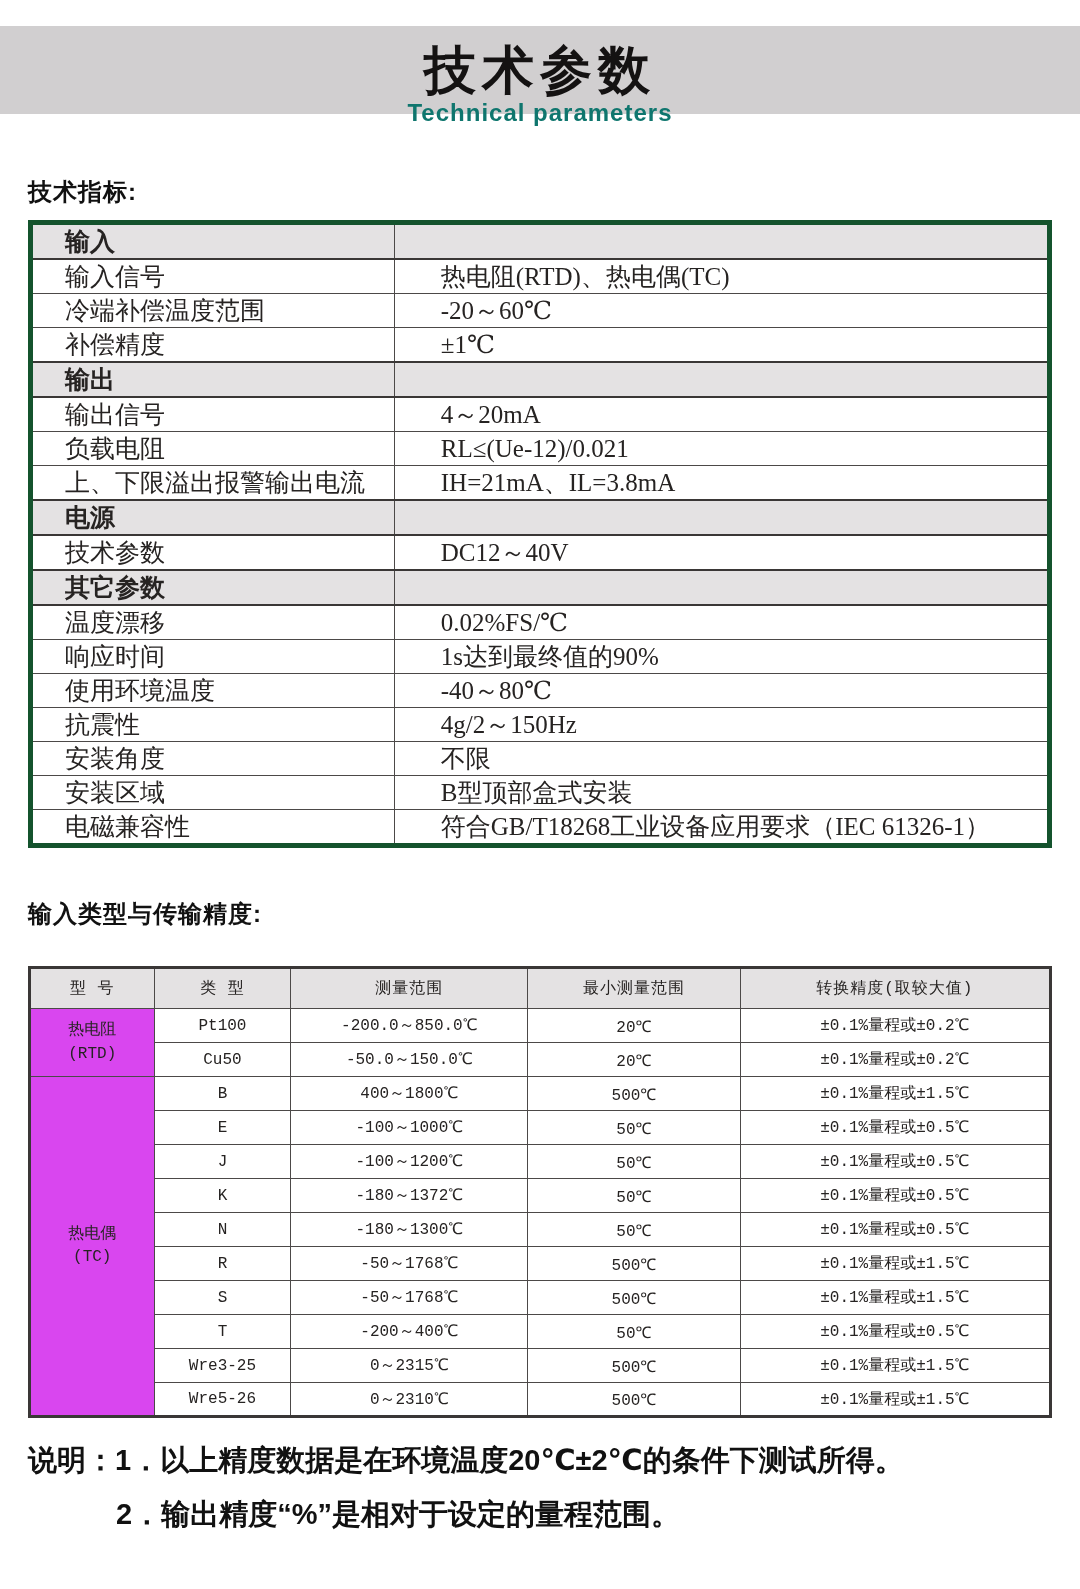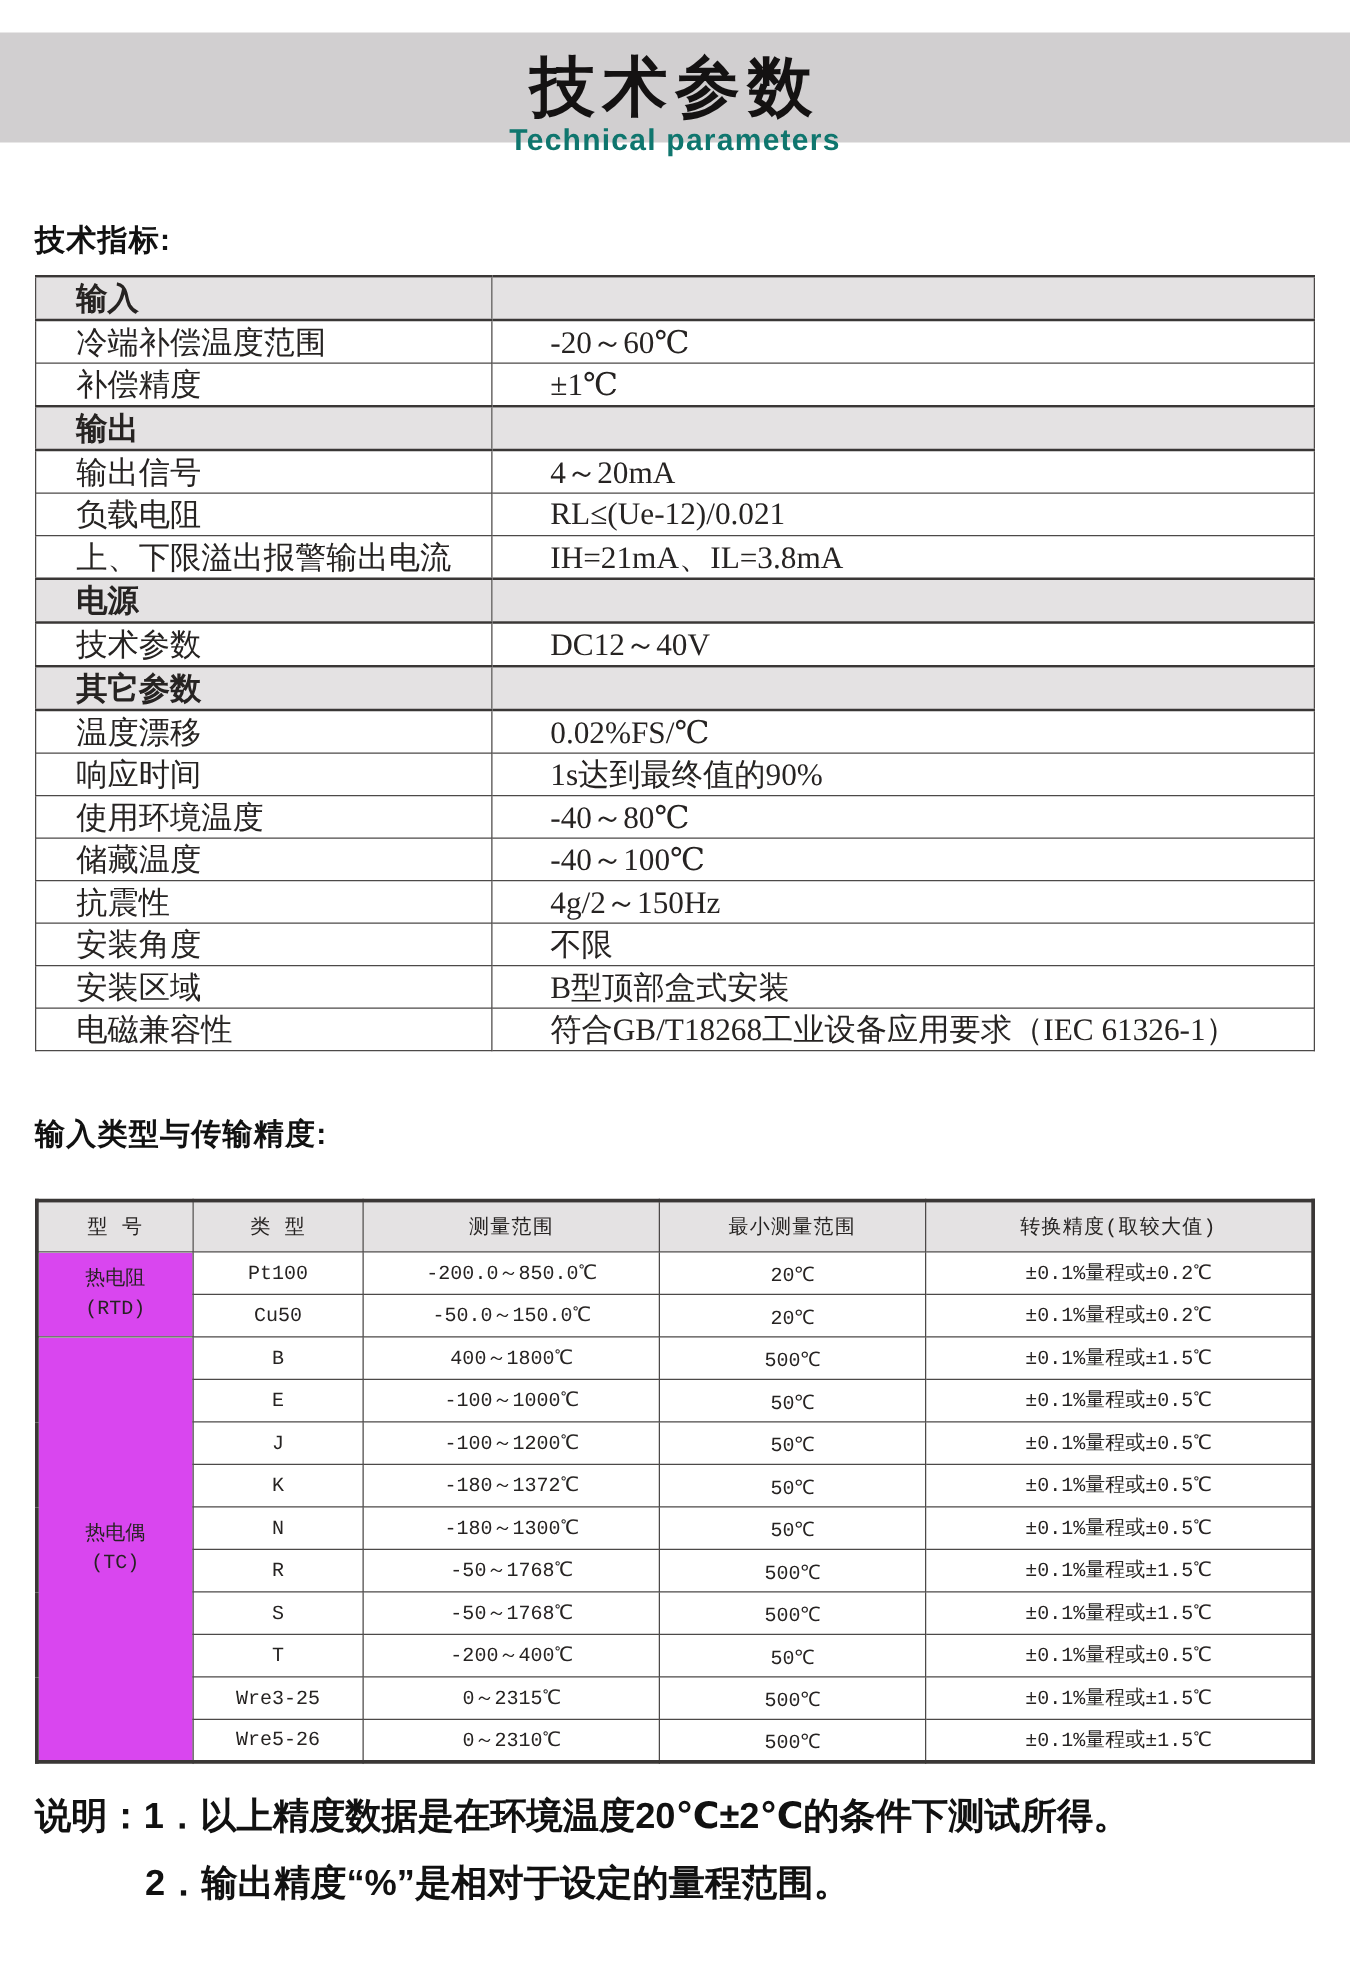--- a/index.html
+++ b/index.html
@@ -44,21 +44,21 @@
   .sec-heading.second { margin-top:50px; margin-bottom:36px; }
 
   
   table.spec-table {
     width:100%;
     border-collapse:collapse;
     table-layout:fixed;
     font-family:"Liberation Serif","DejaVu Serif",serif;
     font-size:25px;
     color:#262322;
-    border:1px solid #14532d;
+    border:5px solid #14532d;
   }
   table.spec-table td {
     border:1px solid #4c4948;
     height:29px;
     vertical-align:middle;
     overflow:hidden;
     white-space:nowrap;
   }
   table.spec-table td.label { padding-left:32px; }
   table.spec-table td.value { padding-left:46px; }
@@ -125,20 +125,24 @@
     <colgroup>
         <col class="c-label">
         <col class="c-value">
       </colgroup>
     <tbody>
       <tr class="section-row">
         <td class="label">输入</td>
         <td class="value"></td>
       </tr>
       <tr>
+        <td class="label">输入信号</td>
+        <td class="value">热电阻(RTD)、热电偶(TC)</td>
+      </tr>
+      <tr>
         <td class="label">冷端补偿温度范围</td>
         <td class="value">-20～60℃</td>
       </tr>
       <tr>
         <td class="label">补偿精度</td>
         <td class="value">±1℃</td>
       </tr>
       <tr class="section-row">
         <td class="label">输出</td>
         <td class="value"></td>
@@ -171,24 +175,20 @@
         <td class="label">温度漂移</td>
         <td class="value">0.02%FS/℃</td>
       </tr>
       <tr>
         <td class="label">响应时间</td>
         <td class="value">1s达到最终值的90%</td>
       </tr>
       <tr>
         <td class="label">使用环境温度</td>
         <td class="value">-40～80℃</td>
-      </tr>
-      <tr>
-        <td class="label">储藏温度</td>
-        <td class="value">-40～100℃</td>
       </tr>
       <tr>
         <td class="label">抗震性</td>
         <td class="value">4g/2～150Hz</td>
       </tr>
       <tr>
         <td class="label">安装角度</td>
         <td class="value">不限</td>
       </tr>
       <tr>

